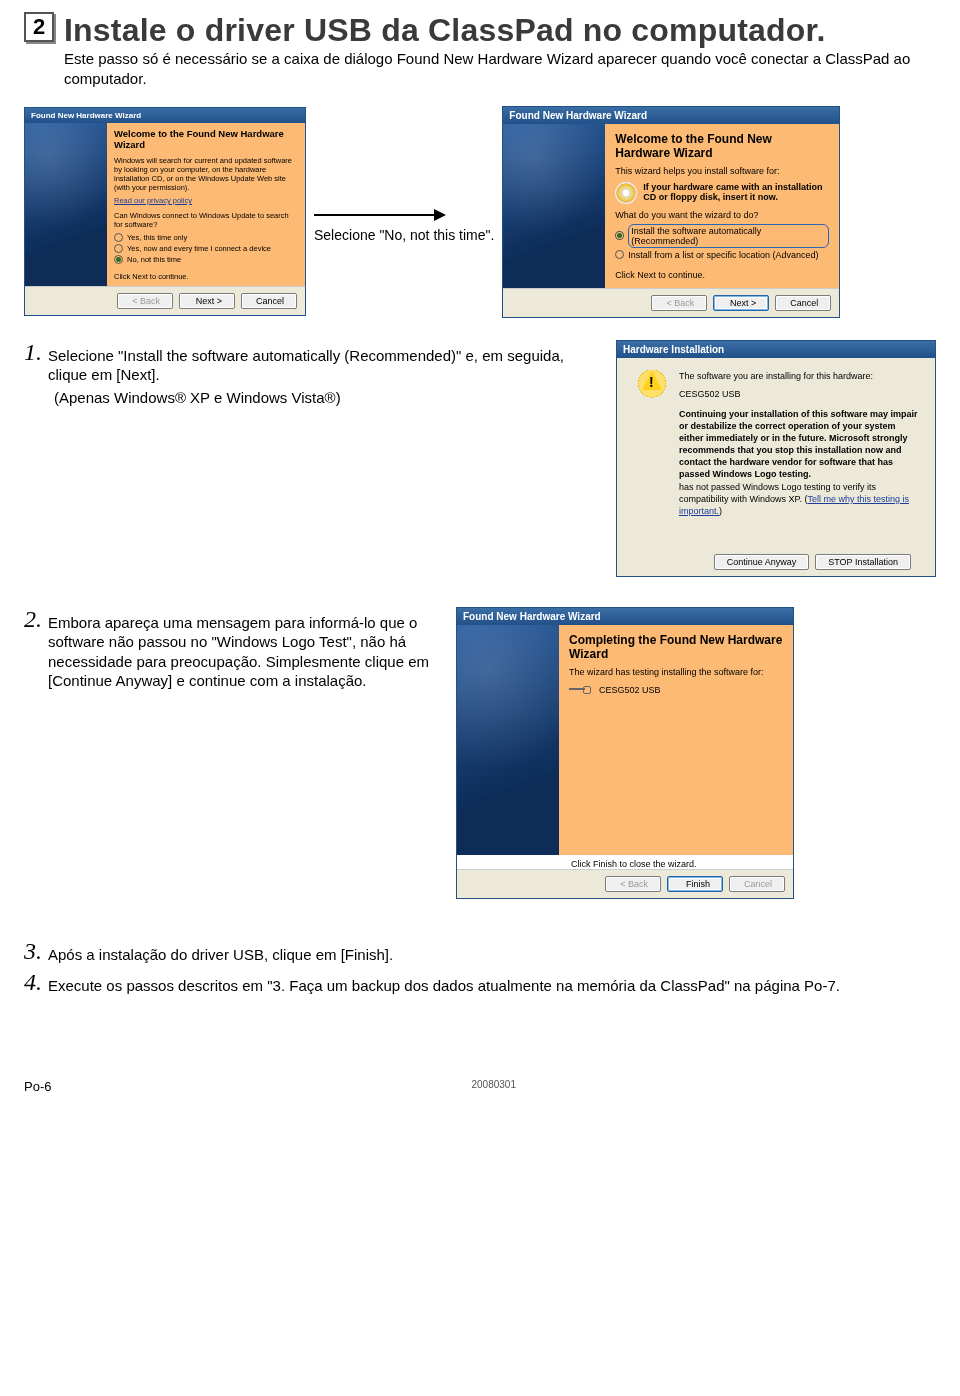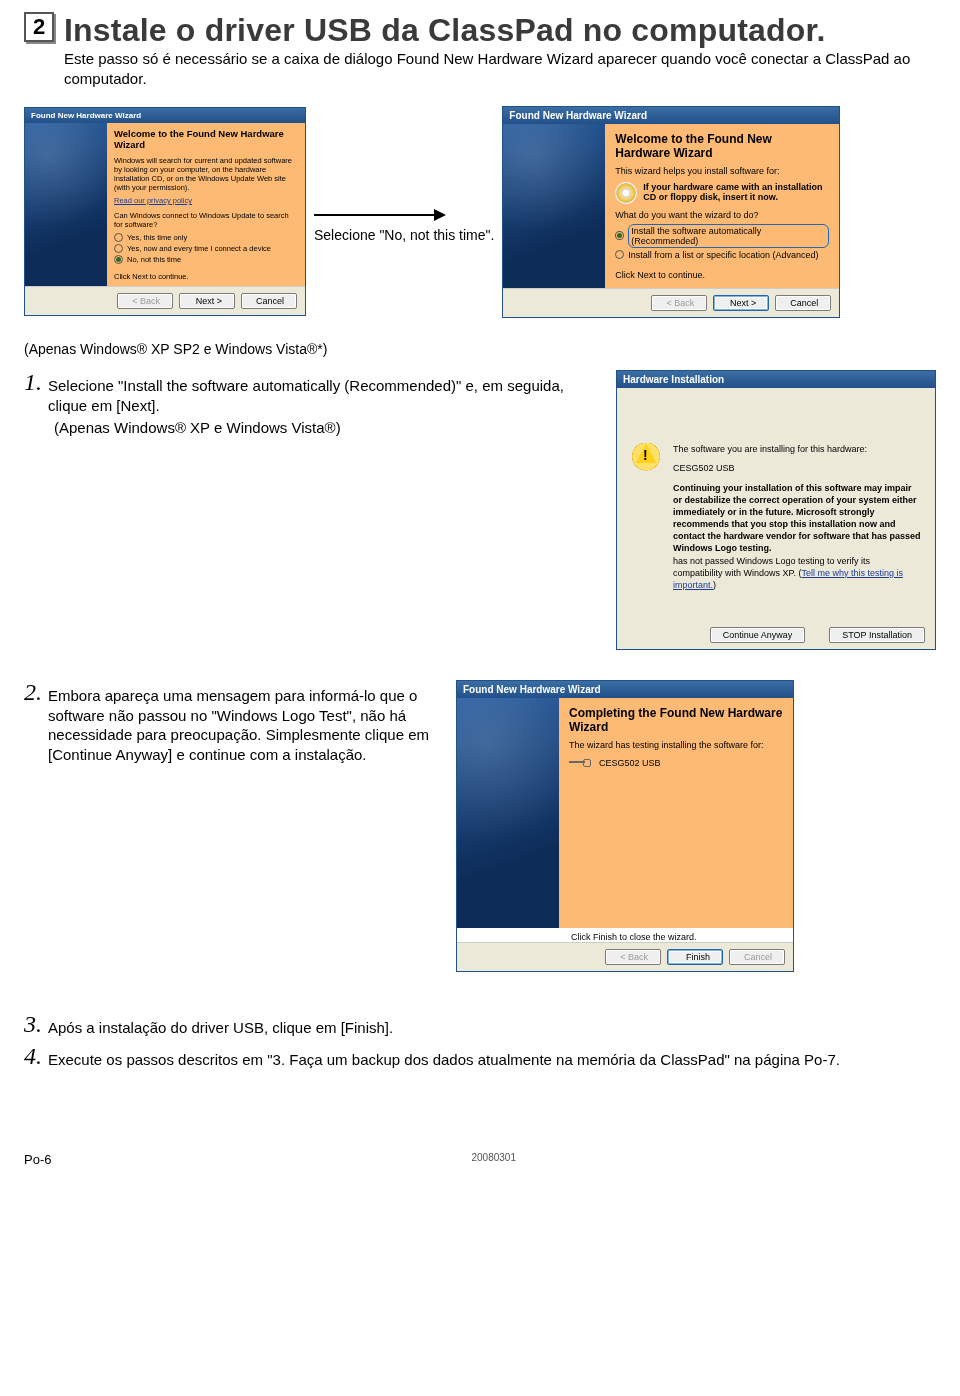--- a/index.html
+++ b/index.html
@@ -110,26 +110,26 @@
 
   
   .hwi {
     width: 320px;
     border:1px solid #225089;
     background:#ece9d8;
     font-family:Tahoma,Arial,sans-serif;
     font-size:9px;
   }
   .hwi .titlebar{ background: linear-gradient(#3a6ea5,#225089); color:#fff; font-weight:bold; padding:3px 6px; font-size:10px;}
-  .hwi .hbody{ padding:12px 14px 10px 14px; display:flex; gap:12px; min-height:190px;margin-top:43px; }
+  .hwi .hbody{ padding:12px 14px 10px 20px; display:flex; gap:12px; min-height:190px; }
   .hwi .warn{width:30px;height:30px;flex:0 0 auto; background:radial-gradient(circle at 50% 45%,#ffe06a 0 60%,#e0b400 62%,transparent 64%); border-radius:4px; position:relative;}
   .hwi .warn::before{content:"";position:absolute;left:5px;top:0;border-left:10px solid transparent;border-right:10px solid transparent;border-bottom:20px solid #ffd11a;}
   .hwi .warn::after{content:"!";position:absolute;left:12px;top:4px;font-weight:bold;font-size:14px;color:#000;}
   .hwi .htext{line-height:1.35;}
-  .hwi .hfoot{padding:6px 10px; text-align:right; display:flex; justify-content:flex-end; gap:24px;}
+  .hwi .hfoot{padding:6px 24px; text-align:right; display:flex; justify-content:flex-end; gap:6px;}
 
   .pagefoot { display:flex; justify-content:space-between; position:absolute; bottom:10px; left:24px; right:24px; font-size:13px;}
   .pagefoot .mid{ font-size:10px; color:#555;}
   .link{color:#1a3c9a;text-decoration:underline;}
 </style>
 </head>
 <body>
 
 <div class="intro-row">
   <div class="step-badge">2</div>
@@ -205,21 +205,20 @@
     </div>
     <div class="footer">
       <div class="winbtn disabled">&lt; Back</div>
       <div class="winbtn primary">Next &gt;</div>
       <div class="winbtn">Cancel</div>
     </div>
   </div>
 </div>
 
 <div class="notes">
-  <div>(Apenas Windows® XP SP2 e Windows Vista®*)</div>
 </div>
 
 <div class="block-flex">
   <div class="left-col">
     <div class="step-line">
       <span class="step-num">1.</span>
       <span class="step-text">Selecione "Install the software automatically (Recommended)" e, em seguida, clique em [Next].</span>
     </div>
     <div class="indent">(Apenas Windows® XP e Windows Vista®)</div>
   </div>

